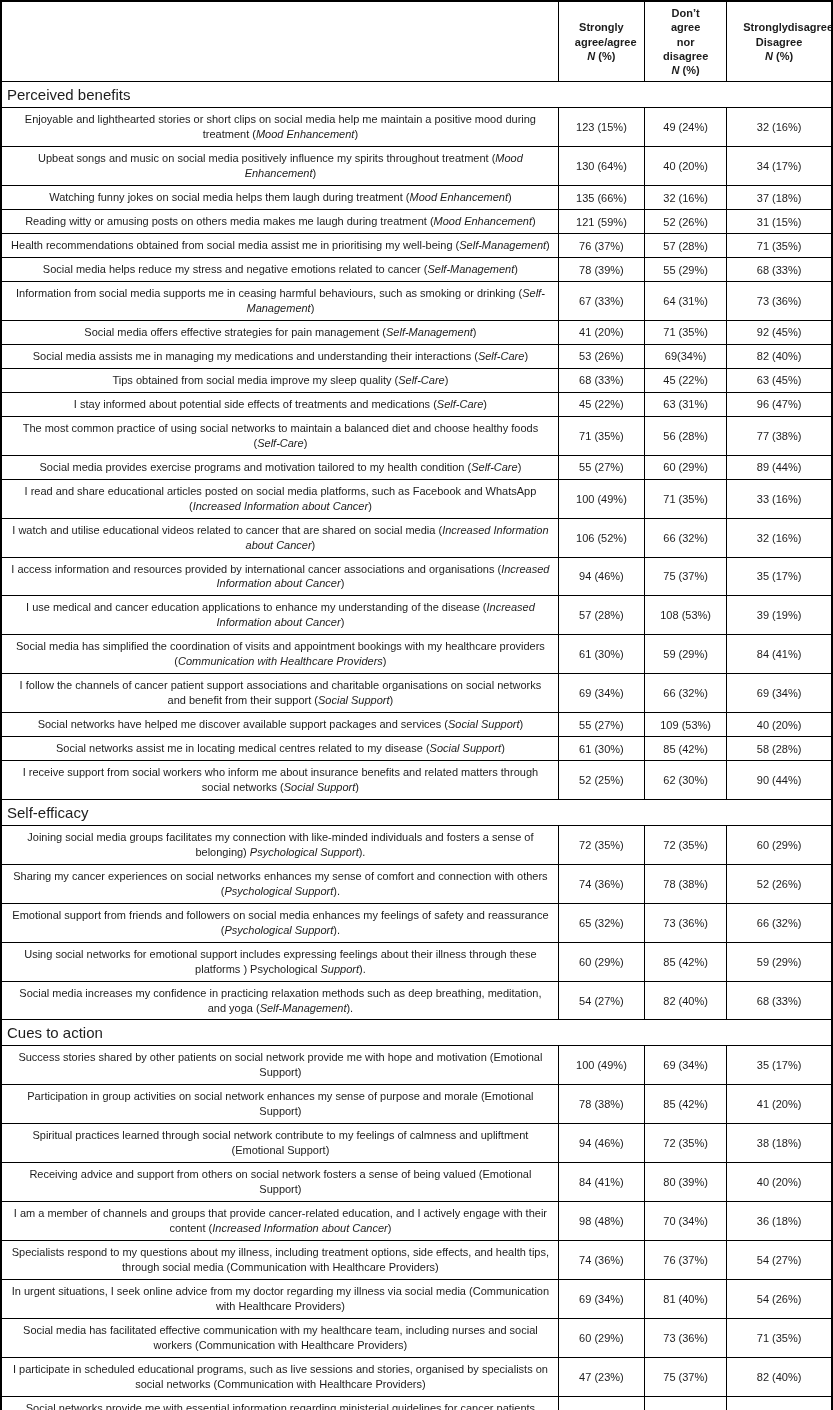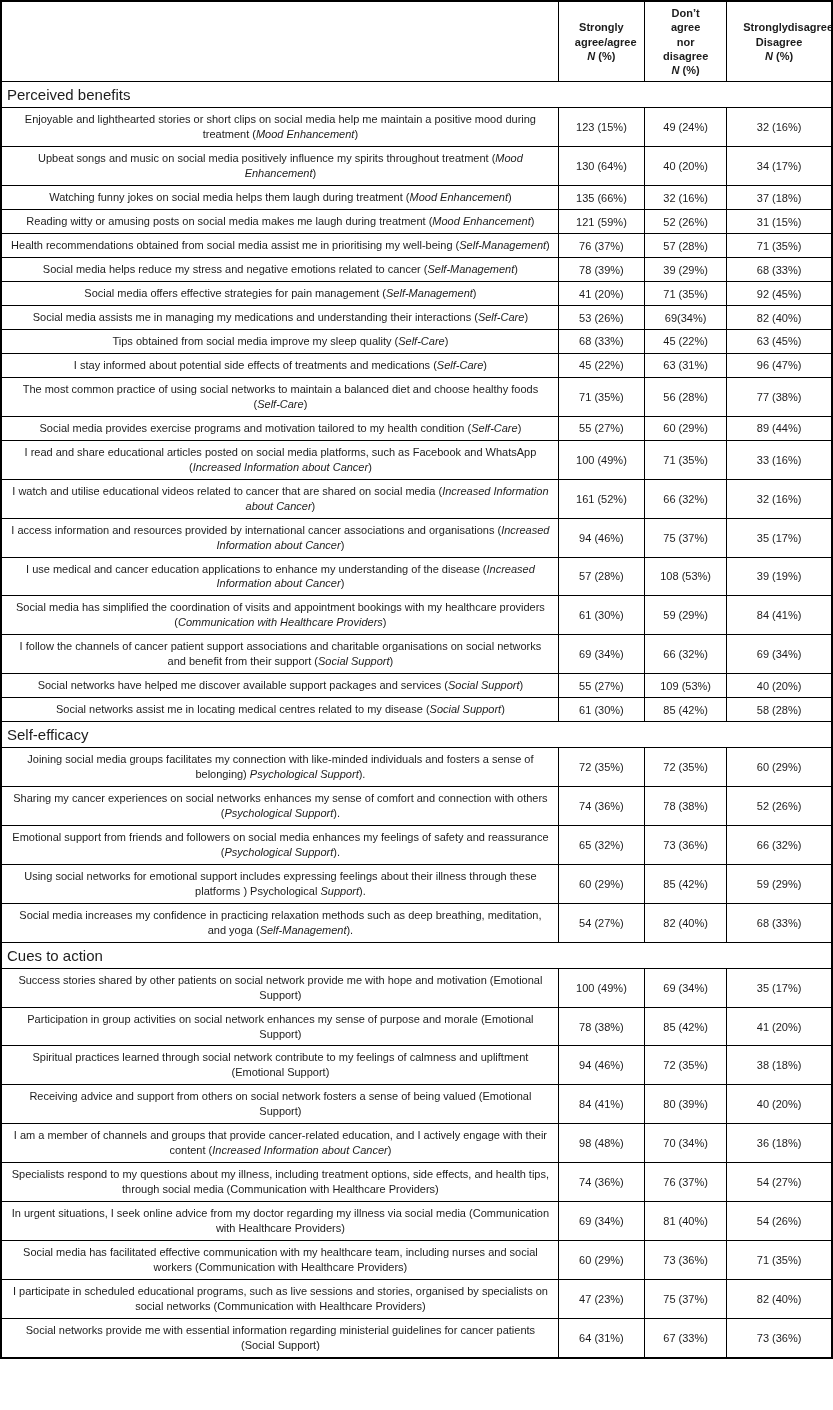--- a/index.html
+++ b/index.html
@@ -99,36 +99,42 @@
           <td class="val">40 (20%)</td>
           <td class="val">34 (17%)</td>
         </tr>
         <tr>
           <td class="stmt"><span>Watching funny jokes on social media helps them laugh during treatment (</span><em>Mood Enhancement</em><span>)</span></td>
           <td class="val">135 (66%)</td>
           <td class="val">32 (16%)</td>
           <td class="val">37 (18%)</td>
         </tr>
         <tr>
-          <td class="stmt"><span>Reading witty or amusing posts on social media makes me laugh during treatment (</span><em>Mood Enhancement</em><span>)</span></td>
+          <td class="stmt"><span>Reading witty or amusing posts on others media makes me laugh during treatment (</span><em>Mood Enhancement</em><span>)</span></td>
           <td class="val">121 (59%)</td>
           <td class="val">52 (26%)</td>
           <td class="val">31 (15%)</td>
         </tr>
         <tr>
           <td class="stmt"><span>Health recommendations obtained from social media assist me in prioritising my well-being (</span><em>Self-Management</em><span>)</span></td>
           <td class="val">76 (37%)</td>
           <td class="val">57 (28%)</td>
           <td class="val">71 (35%)</td>
         </tr>
         <tr>
           <td class="stmt"><span>Social media helps reduce my stress and negative emotions related to cancer (</span><em>Self-Management</em><span>)</span></td>
           <td class="val">78 (39%)</td>
-          <td class="val">39 (29%)</td>
+          <td class="val">55 (29%)</td>
           <td class="val">68 (33%)</td>
+        </tr>
+        <tr>
+          <td class="stmt"><span>Information from social media supports me in ceasing harmful behaviours, such as smoking or drinking (</span><em>Self-Management</em><span>)</span></td>
+          <td class="val">67 (33%)</td>
+          <td class="val">64 (31%)</td>
+          <td class="val">73 (36%)</td>
         </tr>
         <tr>
           <td class="stmt"><span>Social media offers effective strategies for pain management (</span><em>Self-Management</em><span>)</span></td>
           <td class="val">41 (20%)</td>
           <td class="val">71 (35%)</td>
           <td class="val">92 (45%)</td>
         </tr>
         <tr>
           <td class="stmt"><span>Social media assists me in managing my medications and understanding their interactions (</span><em>Self-Care</em><span>)</span></td>
           <td class="val">53 (26%)</td>
@@ -160,21 +166,21 @@
           <td class="val">89 (44%)</td>
         </tr>
         <tr>
           <td class="stmt"><span>I read and share educational articles posted on social media platforms, such as Facebook and WhatsApp (</span><em>Increased Information about Cancer</em><span>)</span></td>
           <td class="val">100 (49%)</td>
           <td class="val">71 (35%)</td>
           <td class="val">33 (16%)</td>
         </tr>
         <tr>
           <td class="stmt"><span>I watch and utilise educational videos related to cancer that are shared on social media (</span><em>Increased Information about Cancer</em><span>)</span></td>
-          <td class="val">161 (52%)</td>
+          <td class="val">106 (52%)</td>
           <td class="val">66 (32%)</td>
           <td class="val">32 (16%)</td>
         </tr>
         <tr>
           <td class="stmt"><span>I access information and resources provided by international cancer associations and organisations (</span><em>Increased Information about Cancer</em><span>)</span></td>
           <td class="val">94 (46%)</td>
           <td class="val">75 (37%)</td>
           <td class="val">35 (17%)</td>
         </tr>
         <tr>
@@ -199,20 +205,26 @@
           <td class="stmt"><span>Social networks have helped me discover available support packages and services (</span><em>Social Support</em><span>)</span></td>
           <td class="val">55 (27%)</td>
           <td class="val">109 (53%)</td>
           <td class="val">40 (20%)</td>
         </tr>
         <tr>
           <td class="stmt"><span>Social networks assist me in locating medical centres related to my disease (</span><em>Social Support</em><span>)</span></td>
           <td class="val">61 (30%)</td>
           <td class="val">85 (42%)</td>
           <td class="val">58 (28%)</td>
+        </tr>
+        <tr>
+          <td class="stmt"><span>I receive support from social workers who inform me about insurance benefits and related matters through social networks (</span><em>Social Support</em><span>)</span></td>
+          <td class="val">52 (25%)</td>
+          <td class="val">62 (30%)</td>
+          <td class="val">90 (44%)</td>
         </tr>
         <tr>
           <td colspan="4" class="section">Self-efficacy</td>
         </tr>
         <tr>
           <td class="stmt"><span>Joining social media groups facilitates my connection with like-minded individuals and fosters a sense of belonging) </span><em>Psychological Support</em><span>).</span></td>
           <td class="val">72 (35%)</td>
           <td class="val">72 (35%)</td>
           <td class="val">60 (29%)</td>
         </tr>

